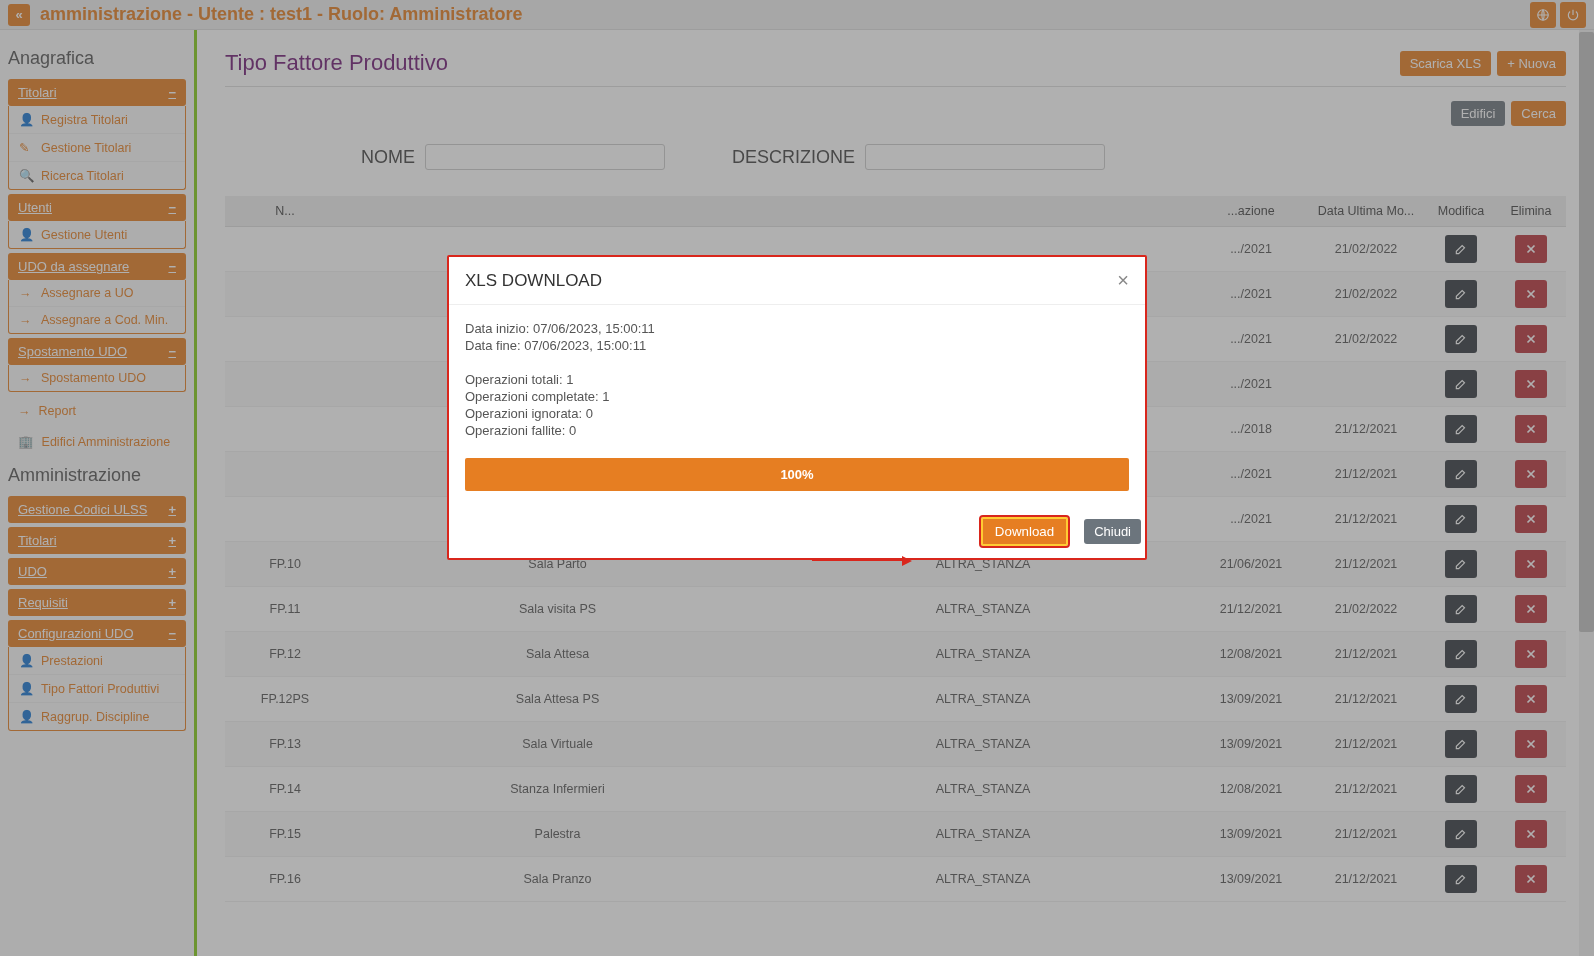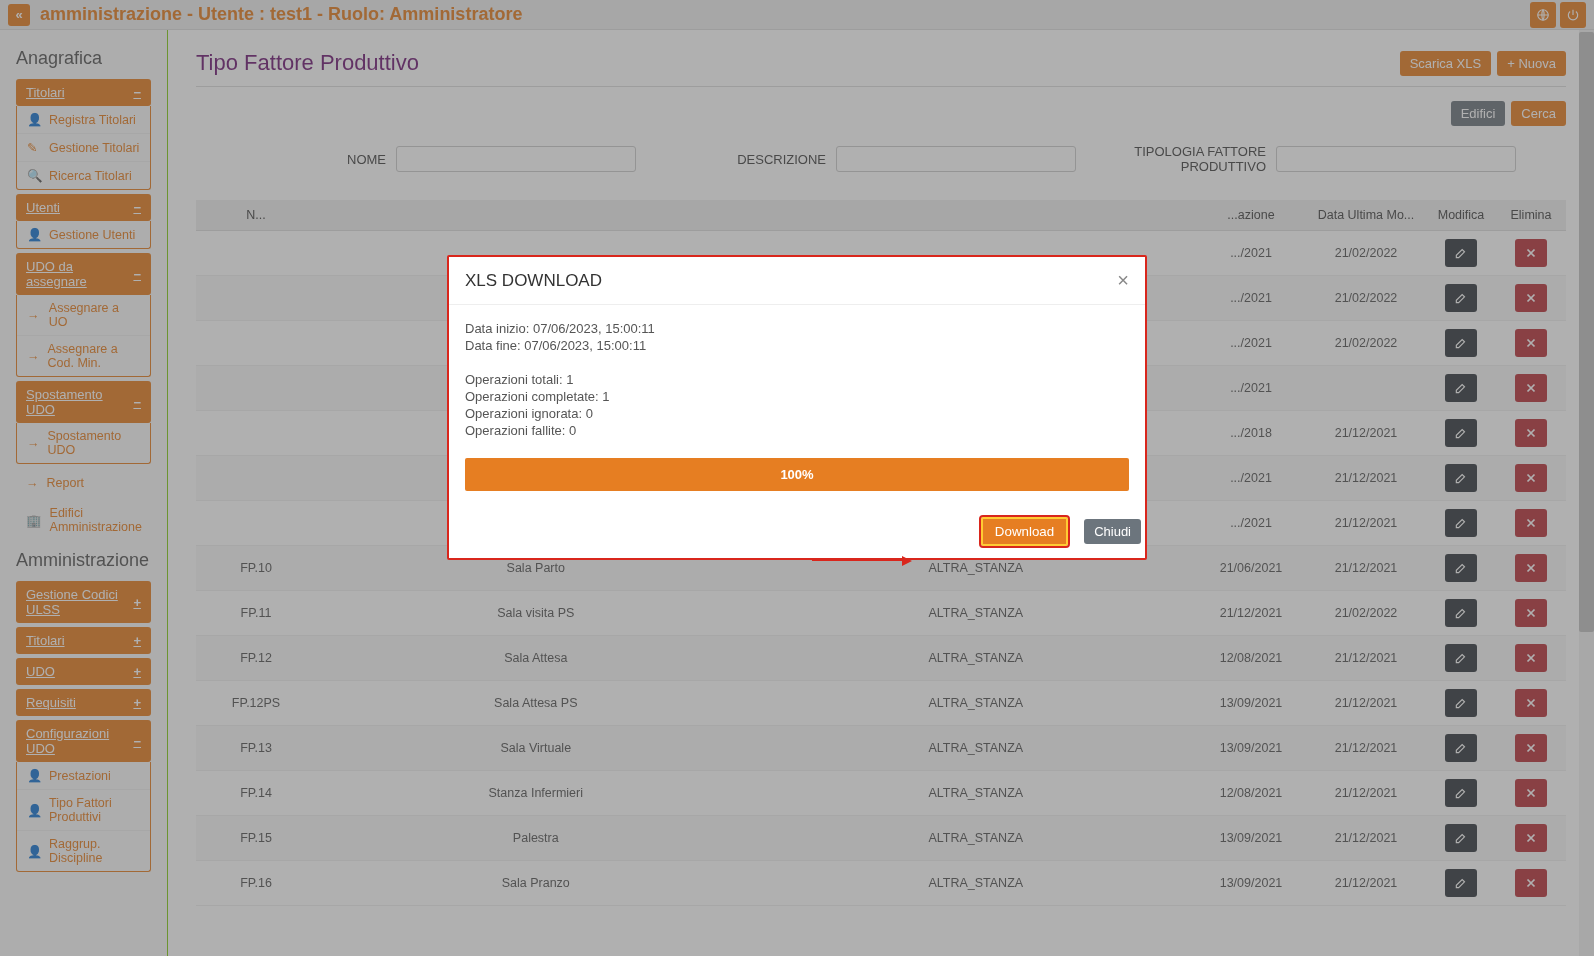--- a/index.html
+++ b/index.html
@@ -6,21 +6,21 @@
 body { font-family: Arial, sans-serif; font-size: 13px; background: #f5f5f5; position: relative; }
 
 
 .topbar { height: 30px; background: #eee; display: flex; align-items: center; padding: 0 8px; border-bottom: 1px solid #ddd; }
 .topbar .collapse-btn { width: 22px; height: 22px; background: #e67e22; color: #fff; display: flex; align-items: center; justify-content: center; border-radius: 3px; margin-right: 10px; font-weight: bold; cursor: pointer; }
 .topbar .title { color: #e67e22; font-weight: bold; font-size: 18px; flex: 1; }
 .topbar .top-icon { width: 26px; height: 26px; background: #e67e22; color: #fff; display: flex; align-items: center; justify-content: center; border-radius: 3px; margin-left: 4px; cursor: pointer; }
 
 
 .layout { display: flex; height: calc(100vh - 30px); }
-.sidebar { width: 168px; background: #fafafa; border-right: 1px solid #84cc16; overflow-y: auto; padding: 10px 16px; }
+.sidebar { width: 197px; background: #fafafa; border-right: 3px solid #84cc16; overflow-y: auto; padding: 10px 8px; }
 .sidebar h2 { color: #555; font-size: 18px; font-weight: normal; margin: 8px 0 10px; }
 .side-header { background: #e67e22; color: #fff; padding: 6px 10px; display: flex; justify-content: space-between; align-items: center; border-radius: 3px; margin-top: 4px; cursor: pointer; font-size: 13px; text-decoration: underline; }
 .side-header .toggle { font-weight: bold; }
 .side-panel { border: 1px solid #e67e22; border-top: none; border-radius: 0 0 3px 3px; margin-bottom: 4px; }
 .side-item { padding: 6px 10px; color: #e67e22; display: flex; align-items: center; gap: 8px; cursor: pointer; border-bottom: 1px solid #eee; font-size: 12.5px; }
 .side-item:last-child { border-bottom: none; }
 .side-item .icon { width: 14px; display: inline-block; }
 .side-link { padding: 8px 10px; color: #e67e22; display: flex; align-items: center; gap: 8px; cursor: pointer; font-size: 12.5px; }
 
 
@@ -28,21 +28,21 @@
 .page-header { display: flex; justify-content: space-between; align-items: center; margin-bottom: 10px; }
 .page-header h1 { color: #701a75; font-size: 22px; font-weight: normal; }
 .btn { padding: 5px 10px; border-radius: 3px; border: none; cursor: pointer; font-size: 13px; }
 .btn-orange { background: #e67e22; color: #fff; }
 .btn-grey { background: #6c757d; color: #fff; }
 .header-right { display:flex; gap:6px;padding-left:14px; }
 hr { border: none; border-top: 1px solid #ddd; margin-bottom: 14px; }
 .filter-row { display: flex; justify-content: flex-end; margin-bottom: 18px; gap: 6px; }
 .search-form { display: flex; flex-wrap: wrap; gap: 14px 30px; margin-bottom: 26px; padding: 0 30px; }
 .field { display: flex; align-items: center; gap: 10px; }
-.field label { text-align: right; width: 160px; color: #444; font-size: 13px; }
+.field label { text-align: right; width: 160px; color: #444; font-size: 18px; }
 .field input { width: 240px; height: 26px; border: 1px solid #ccc; border-radius: 3px; padding: 0 6px; background:#fff; }
 
 
 table { width: 100%; border-collapse: collapse; }
 thead th { background: #efefef; padding: 8px 6px; font-weight: normal; color: #444; font-size: 12.5px; border-bottom: 1px solid #ddd; text-align:center; }
 tbody td { padding: 8px 6px; color: #555; border-bottom: 1px solid #eee; text-align: center; font-size: 12.5px; }
 tbody tr:nth-child(even) { background: #f7f7f7; }
 .icon-btn { width: 32px; height: 28px; border-radius: 3px; display: inline-flex; align-items: center; justify-content: center; cursor: pointer; color: #fff; }
 .icon-edit { background: #343a40; }
 .icon-del { background: #b9333b; }
@@ -213,24 +213,20 @@
     </div>
     <div class="search-form">
       <div class="field">
           <label>NOME</label>
           <input style="">
         </div>
       <div class="field">
           <label>DESCRIZIONE</label>
           <input style="">
         </div>
-      <div class="field">
-          <label>TIPOLOGIA FATTORE PRODUTTIVO</label>
-          <input style="">
-        </div>
     </div>
 
     <table>
       <thead>
         <tr>
           <th style="width:120px">N...</th>
           <th></th>
           <th></th>
           <th style="width:110px">...azione</th>
           <th style="width:120px">Data Ultima Mo...</th>

